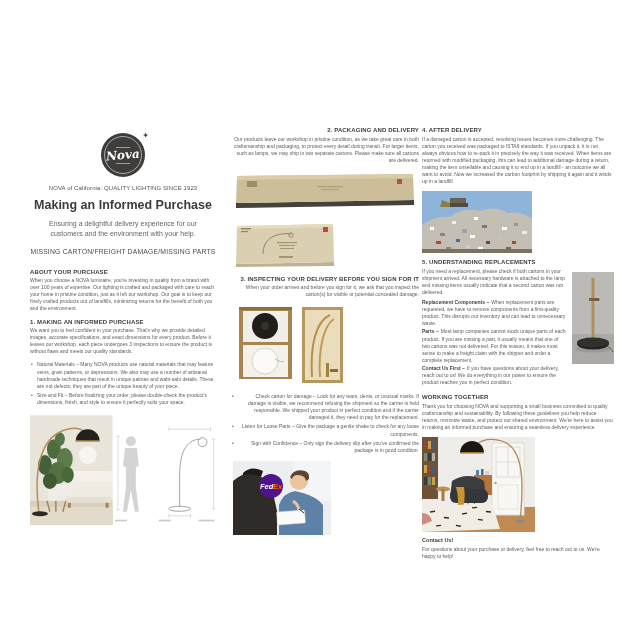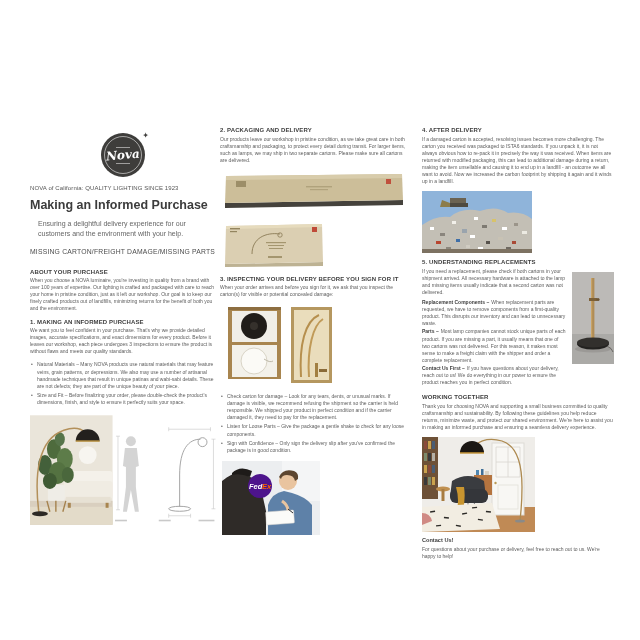--- a/index.html
+++ b/index.html
@@ -1,23 +1,23 @@
 <!DOCTYPE html>
 <html><head>
 <meta charset="utf-8">
 <style>
   html,body { margin:0; padding:0; background:#ffffff; }
   .canvas { position:relative; width:640px; height:640px; background:#ffffff; overflow:hidden;
             font-family:"Liberation Sans","DejaVu Sans",sans-serif; color:#5c5c5c; }
   .col { position:absolute; }
   #col-left  { left:30px;  top:133px; width:186px; }
-  #col-mid   { left:220px; top:127px; width:188px; }
+  #col-mid   { left:231px; top:127px; width:188px;text-align:right; }
   #col-right { left:422px; top:127px; width:192px; }
 
-  .center { }
+  .center { text-align:center; }
   .badge { width:44px; height:44px; border-radius:50%; background:#3e3d3b; margin:0 auto;
            position:relative; display:flex; flex-direction:column; align-items:center; justify-content:center; }
   .badge-inner { position:absolute; left:3px; top:3px; right:3px; bottom:3px;
                  border:1px solid rgba(255,255,255,.55); border-radius:50%; }
   .badge-text { font-family:"DejaVu Serif",serif; font-style:italic; font-weight:bold;
                 color:#ffffff; font-size:12px; transform:rotate(-5deg); line-height:1; }
   .badge-rule { width:14px; height:1px; background:rgba(255,255,255,.5); margin:1.5px 0; }
   .badge-star { position:absolute; top:-2px; right:-4px; color:#3e3d3b; font-size:8px; }
 
   .brand-line { font-size:6px; color:#555; margin-top:8px; letter-spacing:.1px; }

